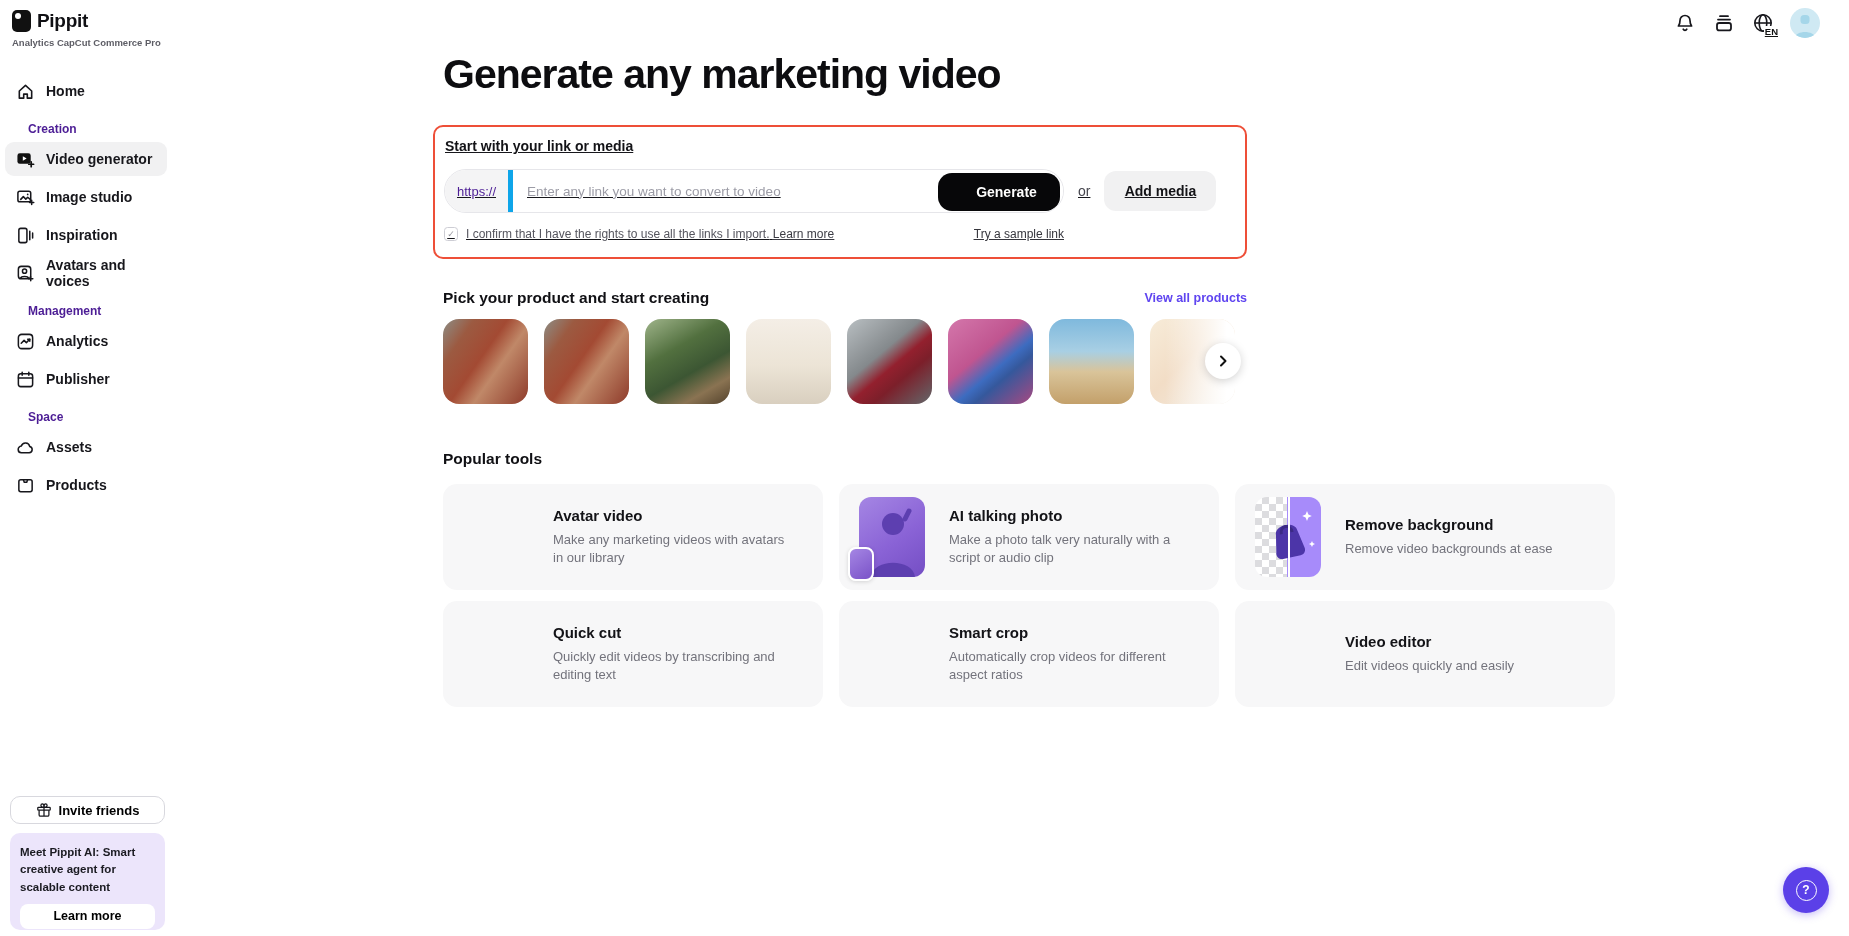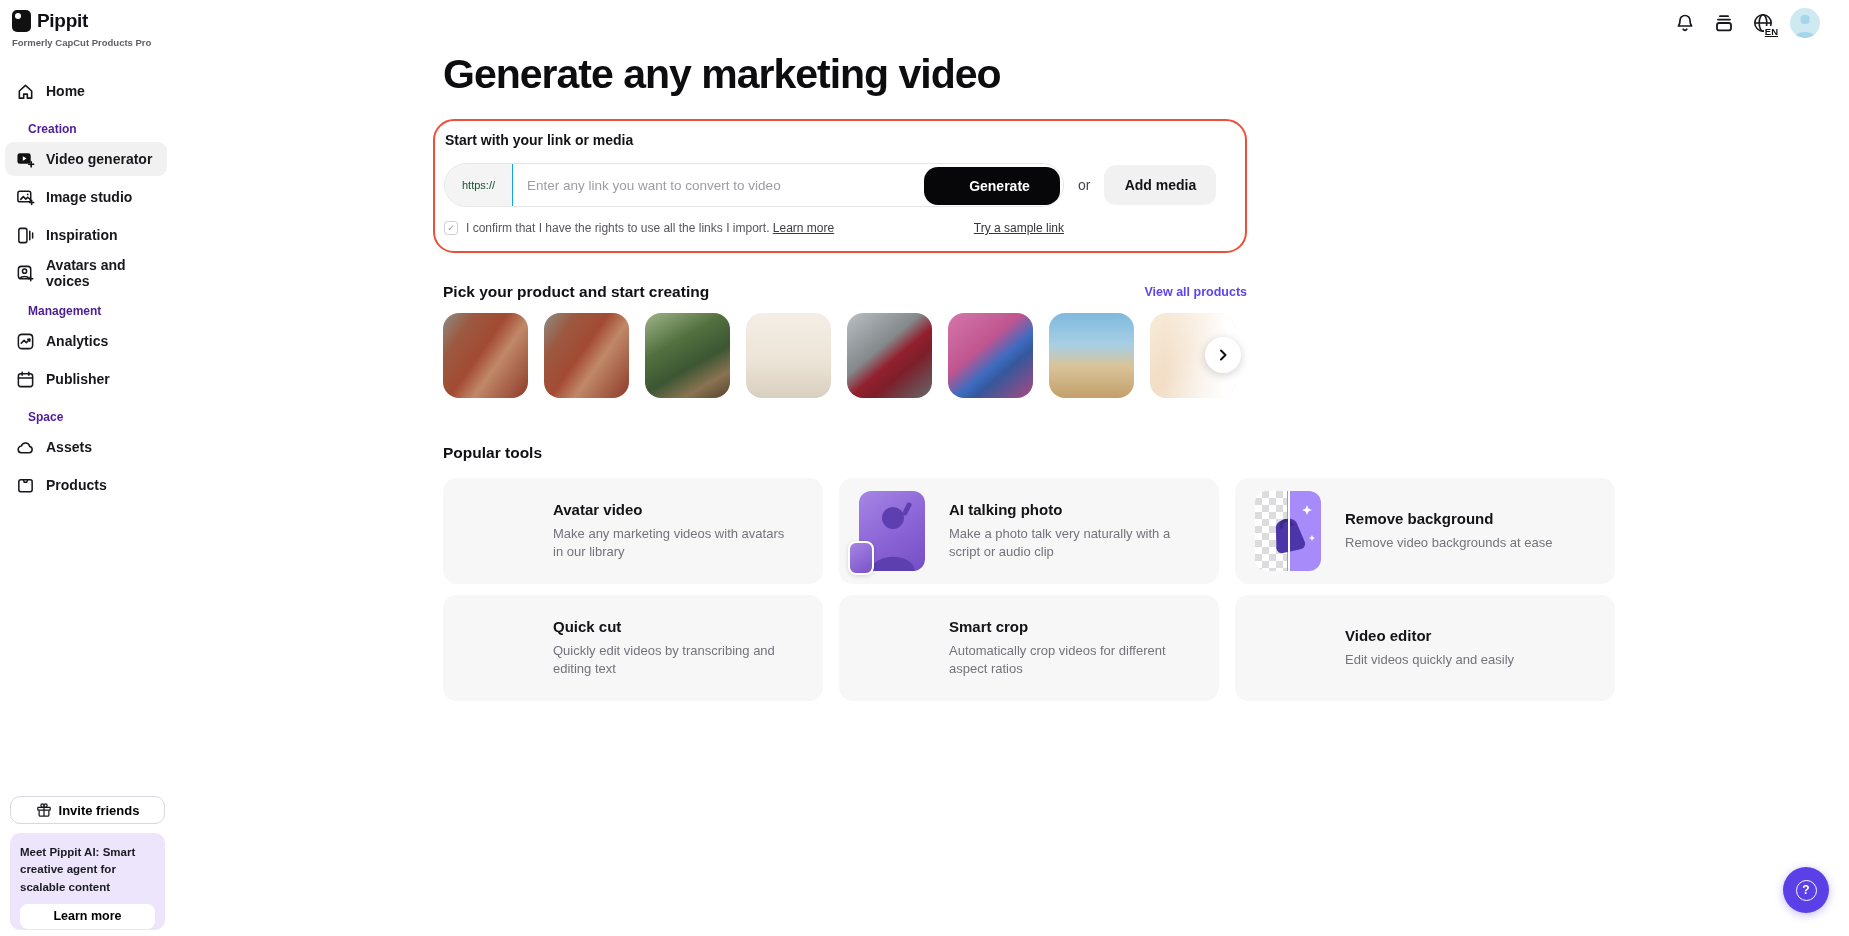--- a/index.html
+++ b/index.html
@@ -44,33 +44,33 @@
   .lang-badge { position:absolute; right:-4px; bottom:-2px; font-size:9.5px; font-weight:bold;
                 background:#fff; padding:0 1px; color:#111;text-decoration:underline; }
   .avatar { width:30px; height:30px; border-radius:50%; background:#cfe9f3; overflow:hidden;
             cursor:pointer; display:flex; align-items:flex-end; justify-content:center; }
 
   
   .main { position:absolute; left:443px; top:0; width:1190px; }
   .page-title { margin-top:52px; font-size:41px; line-height:1.1; font-weight:bold;
                 letter-spacing:-1px; color:#0d0d10; }
 
-  .link-box { margin-left:-10px; margin-top:22px; width:814px; border:2px solid var(--alert-red,#ee4f38);
-              border-radius:21px; padding:9px 9px 16px 9px; background:#fff; }
+  .link-box { margin-left:-10px; margin-top:28px; width:814px; border:2px solid var(--alert-red,#ee4f38);
+              border-radius:10px; padding:9px 9px 16px 9px; background:#fff;text-decoration:underline; }
   .lb-heading { font-size:14px; font-weight:bold; color:#131317; margin:2px 0 0 1px; }
   .lb-row { margin-top:15px; display:flex; align-items:center; }
   .url-field { position:relative; display:flex; align-items:center; width:620px; height:44px;
                border:1px solid #e6e6ea; border-radius:24px; background:#fff; overflow:hidden; }
-  .url-prefix { width:68px; height:100%; background:#f4f4f5; border-right:1px solid #0ea5e9;
+  .url-prefix { width:68px; height:100%; background:#f4f4f5; border-right:5px solid #0ea5e9;
                 display:flex; align-items:center; justify-content:center;
-                font-size:11px; color:#14532d; }
+                font-size:13px; color:#4c1d95; }
   .url-input { flex:1; height:100%; border:none; outline:none; padding:0 130px 0 14px;
                font-size:13.5px; color:#222; font-family:"Liberation Sans", sans-serif; }
   .url-input::placeholder { color:#9c9ca6; }
-  .generate-btn { position:absolute; right:3px; top:3px; height:38px; width:136px;
+  .generate-btn { position:absolute; right:3px; top:3px; height:38px; width:122px;
                   background:#070709; color:#fff; border:none; border-radius:14px;
                   font-size:14px; font-weight:bold; cursor:pointer;
                   font-family:"Liberation Sans", sans-serif;padding-left:15px; }
   .or-label { margin:0 14px; font-size:14px; color:#45454d; }
   .add-media-btn { width:112px; height:40px; background:#f1f1f2; border:none; border-radius:12px;
                    font-size:14px; font-weight:bold; color:#131317; cursor:pointer;
                    font-family:"Liberation Sans", sans-serif; }
   .consent-row { margin-top:14px; display:flex; align-items:center; width:620px; }
   .checkbox { width:14px; height:14px; border:1.5px solid #cdcdd4; border-radius:3.5px;
               display:flex; align-items:center; justify-content:center; font-size:9px;
@@ -131,21 +131,21 @@
 <body>
 
 <div class="app">
 
   <aside class="sidebar">
     <div class="brand">
       <div class="brand-row">
         <span class="brand-mark"></span>
         <span class="brand-name">Pippit</span>
       </div>
-      <div class="brand-tagline">Formerly CapCut Products Pro</div>
+      <div class="brand-tagline">Analytics CapCut Commerce Pro</div>
     </div>
 
     <nav>
       <div class="nav-item">
         <span class="nico">
           <svg width="19" height="19" viewBox="0 0 20 20" fill="none" stroke="#17171c" stroke-width="1.7">
               <path d="M3.5 9.5 10 3.5l6.5 6V17h-4.6v-4.2h-3.8V17H3.5z" stroke-linejoin="round"></path>
             </svg>
         </span>
         <span>Home</span>

